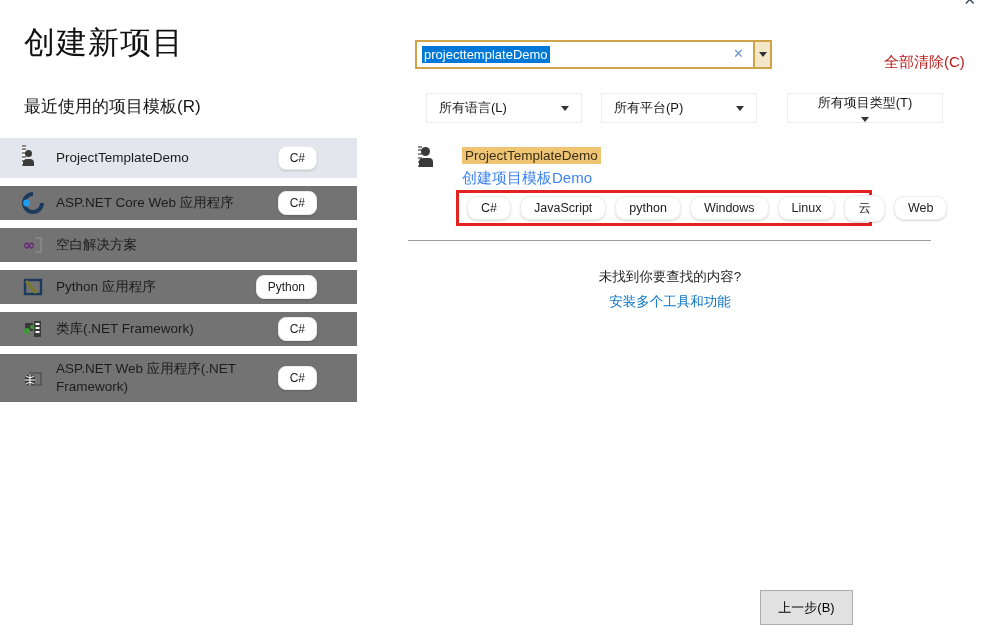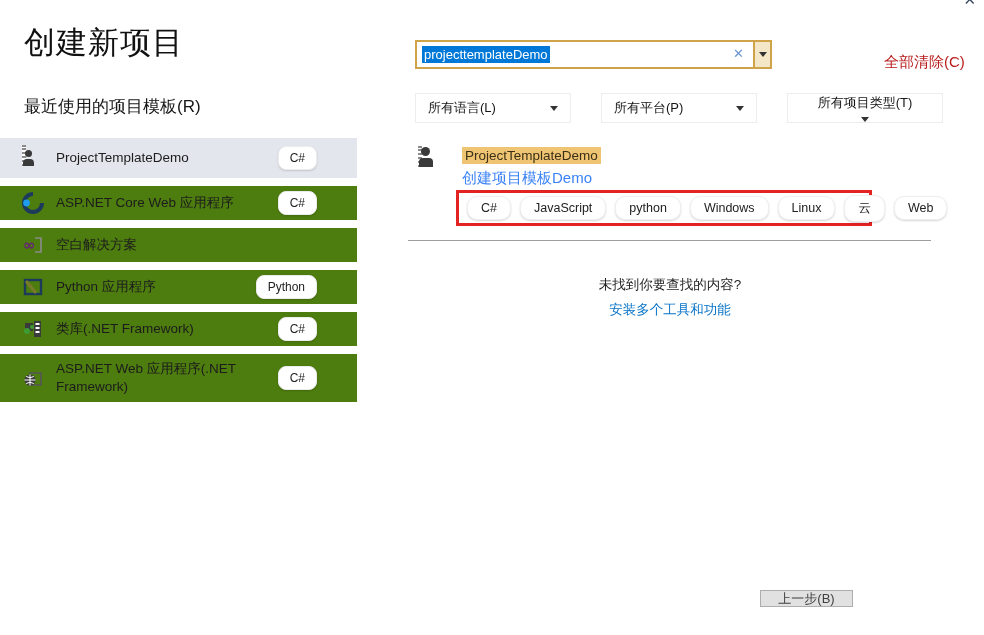--- a/index.html
+++ b/index.html
@@ -8,21 +8,21 @@
   #stage { position:relative; width:984px; height:635px; background:#fff; }
 
   
   .close-x { position:absolute; top:-9px; right:8px; font-size:15px; color:#3c4a63; cursor:pointer; }
 
   
   .page-title { position:absolute; left:24px; top:22px; font-size:31px; font-weight:400; color:#111; letter-spacing:1px; }
   .recent-heading { position:absolute; left:24px; top:95px; font-size:17px; color:#161616; }
 
   .recent-list { position:absolute; left:0; top:138px; width:357px; }
-  .recent-item { position:relative; display:flex; align-items:center; min-height:34px; padding:6px 40px 6px 22px; margin-bottom:8px; background:#4d7c0f; cursor:pointer; }
+  .recent-item { position:relative; display:flex; align-items:center; min-height:34px; padding:6px 40px 6px 22px; margin-bottom:8px; background:#737373; cursor:pointer; }
   .recent-item.selected { background:#e4e6ed; padding-top:9px; padding-bottom:9px; }
   .recent-item .ric { width:22px; height:22px; flex:0 0 22px; margin-right:12px; position:relative; }
   .recent-item .rlabel { font-size:13.5px; color:#1c1c1c; line-height:1.35; max-width:215px; }
   .badge { position:absolute; right:40px; top:50%; transform:translateY(-50%);
     background:#fff; border:1px solid #ececec; box-shadow:0 1px 2px rgba(0,0,0,.14);
     border-radius:8px; font-size:12px; color:#222; padding:4px 11px; white-space:nowrap; }
   .badge:empty { display:none; }
 
   
   .tpl-icon { width:100%; height:100%; border:2px dotted #8a8a8a; position:relative; background:#fff; }
@@ -35,40 +35,40 @@
   .search-box { flex:1; display:flex; align-items:center; padding-left:5px; position:relative; }
   .search-text { font-size:13px; color:#fff; background:#0078d7; padding:1px 2px; }
   .search-clear { position:absolute; right:9px; top:4px; color:#6a97cf; font-size:13px; cursor:pointer; }
   .search-drop { width:17px; border-left:2px solid #cfa349; background:#f3e7c8; display:flex; align-items:center; justify-content:center; cursor:pointer; }
   .caret { width:0; height:0; border-left:4px solid transparent; border-right:4px solid transparent; border-top:5px solid #333; }
   .clear-all { position:absolute; left:884px; top:53px; font-size:15px; color:#b91c1c; cursor:pointer; }
 
   
   .filter { position:absolute; top:93px; width:156px; height:30px; background:#fff; border:1px solid #ededed;
     display:flex; align-items:center; justify-content:space-between; padding:0 12px; font-size:13px; color:#161616; cursor:pointer; }
-  #filter-0 { left:415px; } #filter-1 { left:601px; } #filter-2 { left:787px;flex-direction:column; }
+  #filter-0 { left:426px; } #filter-1 { left:601px; } #filter-2 { left:787px;flex-direction:column; }
 
   
   .result-item { position:absolute; left:418px; top:144px; }
   .result-icon { position:absolute; left:0; top:4px; }
   .result-title { position:absolute; left:44px; top:3px; font-size:13.5px; color:#3a2f16; background:#efc573; padding:1px 3px; white-space:nowrap; }
   .result-desc { position:absolute; left:44px; top:25px; font-size:15px; color:#3b82f6; white-space:nowrap; }
   .tags-box { position:absolute; left:38px; top:46px; width:416px; height:36px; border:3px solid #e32222;
     display:flex; align-items:center; gap:9px; padding:0 8px; }
   .tag { background:#fff; border:1px solid #efefef; box-shadow:0 1px 2px rgba(0,0,0,.16);
     border-radius:10px; font-size:12.5px; color:#222; padding:4px 13px; white-space:nowrap; }
   .result-divider { position:absolute; left:408px; top:240px; width:523px; height:1px; background:#9e9e9e; }
 
   
-  .not-found { position:absolute; left:409px; top:268px; width:522px; text-align:center;margin-top:8px; }
+  .not-found { position:absolute; left:409px; top:268px; width:522px; text-align:center; }
   .not-found .msg { font-size:13.5px; color:#1f1f1f; }
   .not-found .link { font-size:13.5px; color:#0974c8; margin-top:7px; cursor:pointer; }
 
   
-  .btn { position:absolute; top:590px; height:17px; font-size:13px; color:#404040;
+  .btn { position:absolute; top:590px; height:35px; font-size:13px; color:#000000;
     display:flex; align-items:center; justify-content:center; cursor:pointer; }
   .btn-back { left:760px; width:93px; background:#e1e1e1; border:1px solid #adadad; }
   .btn-next { left:858px; width:91px; background:#fdfdfd; border:2px solid #3c99e8; }
 
   svg { display:block; }
 </style>
 </head>
 <body>
 
 <div id="stage">

